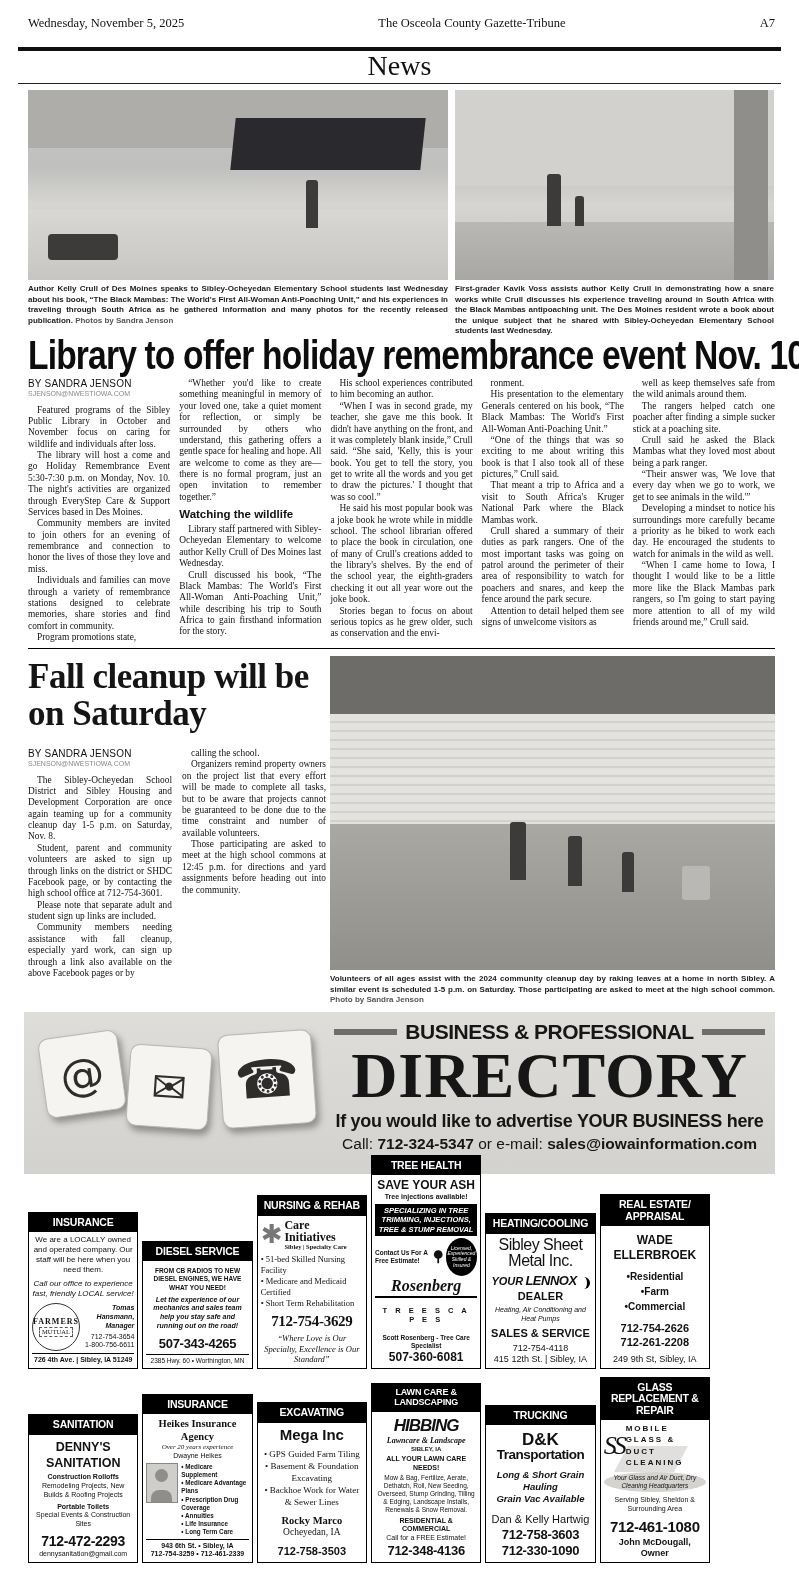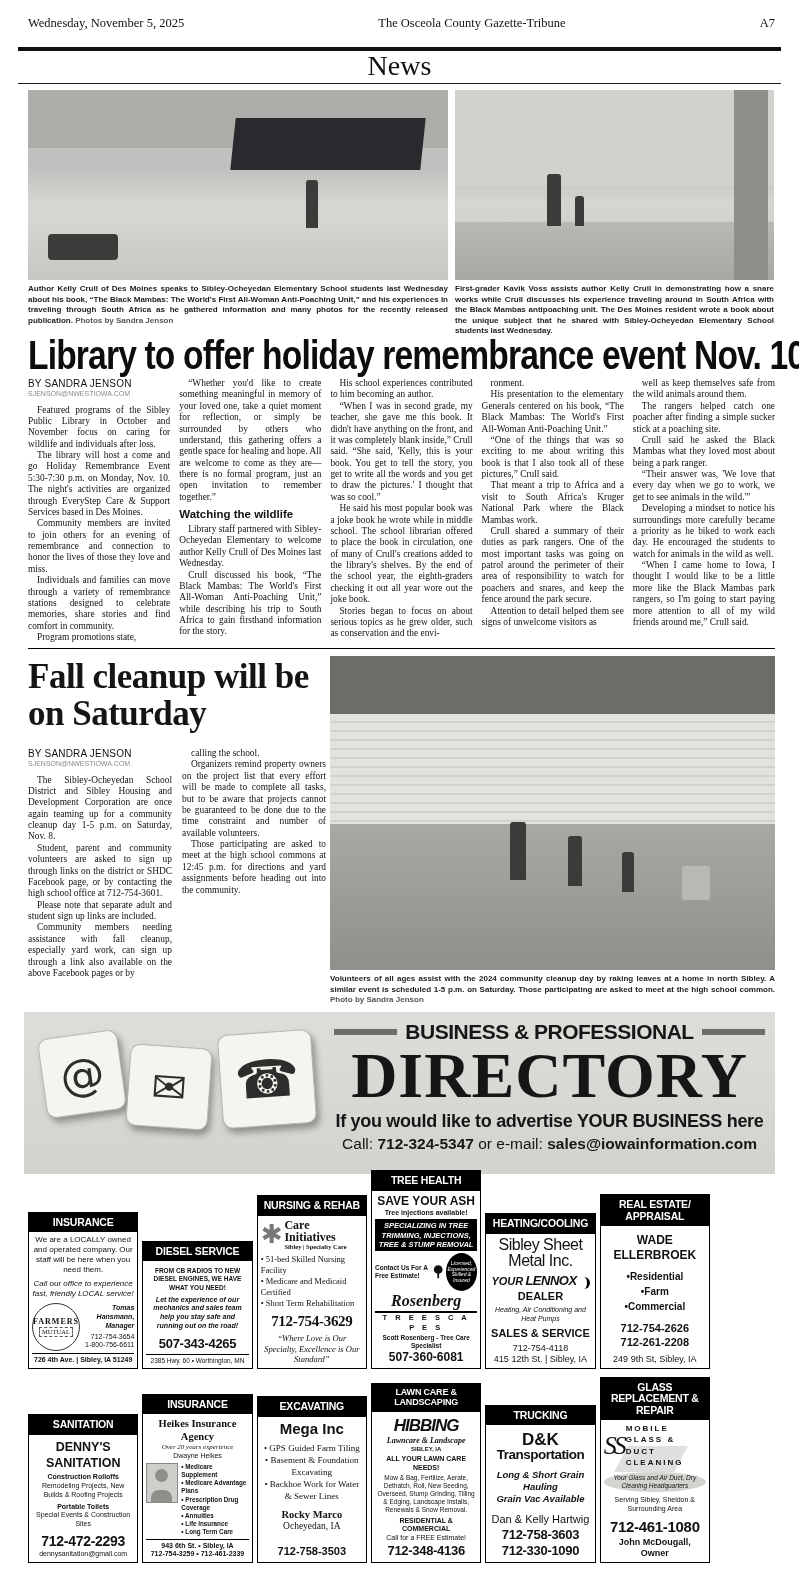--- a/index.html
+++ b/index.html
@@ -86,21 +86,21 @@
   .stamp .fm1{font-weight:bold;font-size:8px;letter-spacing:1px;}
   .stamp .fm2{font-size:6.5px;border:1px dashed #555;padding:0 2px;}
   .rons-box{border:2px solid #000;margin:1px 2px;padding:1px 0 2px 0;}
   .rons-logo{font-family:"Liberation Serif",serif;font-style:italic;font-weight:bold;font-size:17px;letter-spacing:-1px;}
   .rons-bar{background:#000;color:#fff;font-size:7px;letter-spacing:1px;margin:1px 4px 0 4px;padding:1px 0;}
   .rev-banner{background:#000;color:#fff;font-style:italic;font-weight:bold;font-size:7.5px;
               padding:2px 1px;margin:2px 0;}
   .badge{background:#000;color:#fff;border-radius:50%;width:44px;height:34px;display:inline-flex;
          align-items:center;justify-content:center;font-style:italic;font-size:5px;line-height:1.15;padding:2px;}
   .script{font-family:"Liberation Serif",serif;font-style:italic;font-weight:bold;}
-  .treescapes{letter-spacing:3px;font-size:7.5px;border-top:1px solid #000;display:inline-block;padding:0 2px;}
+  .treescapes{letter-spacing:3px;font-size:7.5px;border-top:1px solid #000;display:inline-block;padding:8px 2px;}
   .lennox{font-style:italic;font-weight:bold;font-size:13px;letter-spacing:-0.5px;}
   .swoosh{display:inline-block;width:10px;height:12px;border-right:3px solid #000;border-radius:0 10px 10px 0;vertical-align:middle;}
   .heikes-row{display:flex;gap:3px;align-items:flex-start;margin-top:2px;}
   .mugshot{width:30px;height:38px;background:#cfcecb;border:1px solid #888;position:relative;flex:none;}
   .mugshot:before{content:"";position:absolute;left:8px;top:5px;width:13px;height:13px;border-radius:50%;background:#8f8e8b;}
   .mugshot:after{content:"";position:absolute;left:4px;bottom:0;width:21px;height:12px;border-radius:8px 8px 0 0;background:#8f8e8b;}
   .heikes-bullets{text-align:left;font-size:6.3px;font-weight:bold;line-height:1.3;}
   .serif{font-family:"Liberation Serif",serif;}
   .hibbing{font-style:italic;font-weight:bold;font-size:17px;letter-spacing:-1px;}
   .ss-logo{font-family:"Liberation Serif",serif;font-style:italic;font-size:26px;letter-spacing:-3px;line-height:0.9;}
@@ -408,21 +408,21 @@
       <div class="ad-h">EXCAVATING</div>
       <div class="ad-b">
         <div class="mega-name">Mega Inc</div>
         <div class="serif" style="font-size:9px;line-height:1.35;margin-top:3px;">
           <div>• GPS Guided Farm Tiling</div>
           <div>• Basement &amp; Foundation Excavating</div>
           <div>• Backhoe Work for Water &amp; Sewer Lines</div>
         </div>
         <div class="serif bold" style="font-size:10.5px;margin-top:6px;">Rocky Marco</div>
         <div class="serif" style="font-size:9.5px;">Ocheyedan, IA</div>
-        <div class="phone-md" style="margin-top:12px;">712-758-3503</div>
+        <div class="phone-md" style="margin-top:6px;">712-758-3503</div>
       </div>
     </div>
 
     <div class="ad">
       <div class="ad-h" style="font-size:9px;">LAWN CARE &amp; LANDSCAPING</div>
       <div class="ad-b">
         <div class="hibbing">HIBBING</div>
         <div class="script" style="font-size:8px;">Lawncare &amp; Landscape</div>
         <div class="bold" style="font-size:6px;">SIBLEY, IA</div>
         <div class="bold sm" style="margin-top:2px">ALL YOUR LAWN CARE NEEDS!</div>

